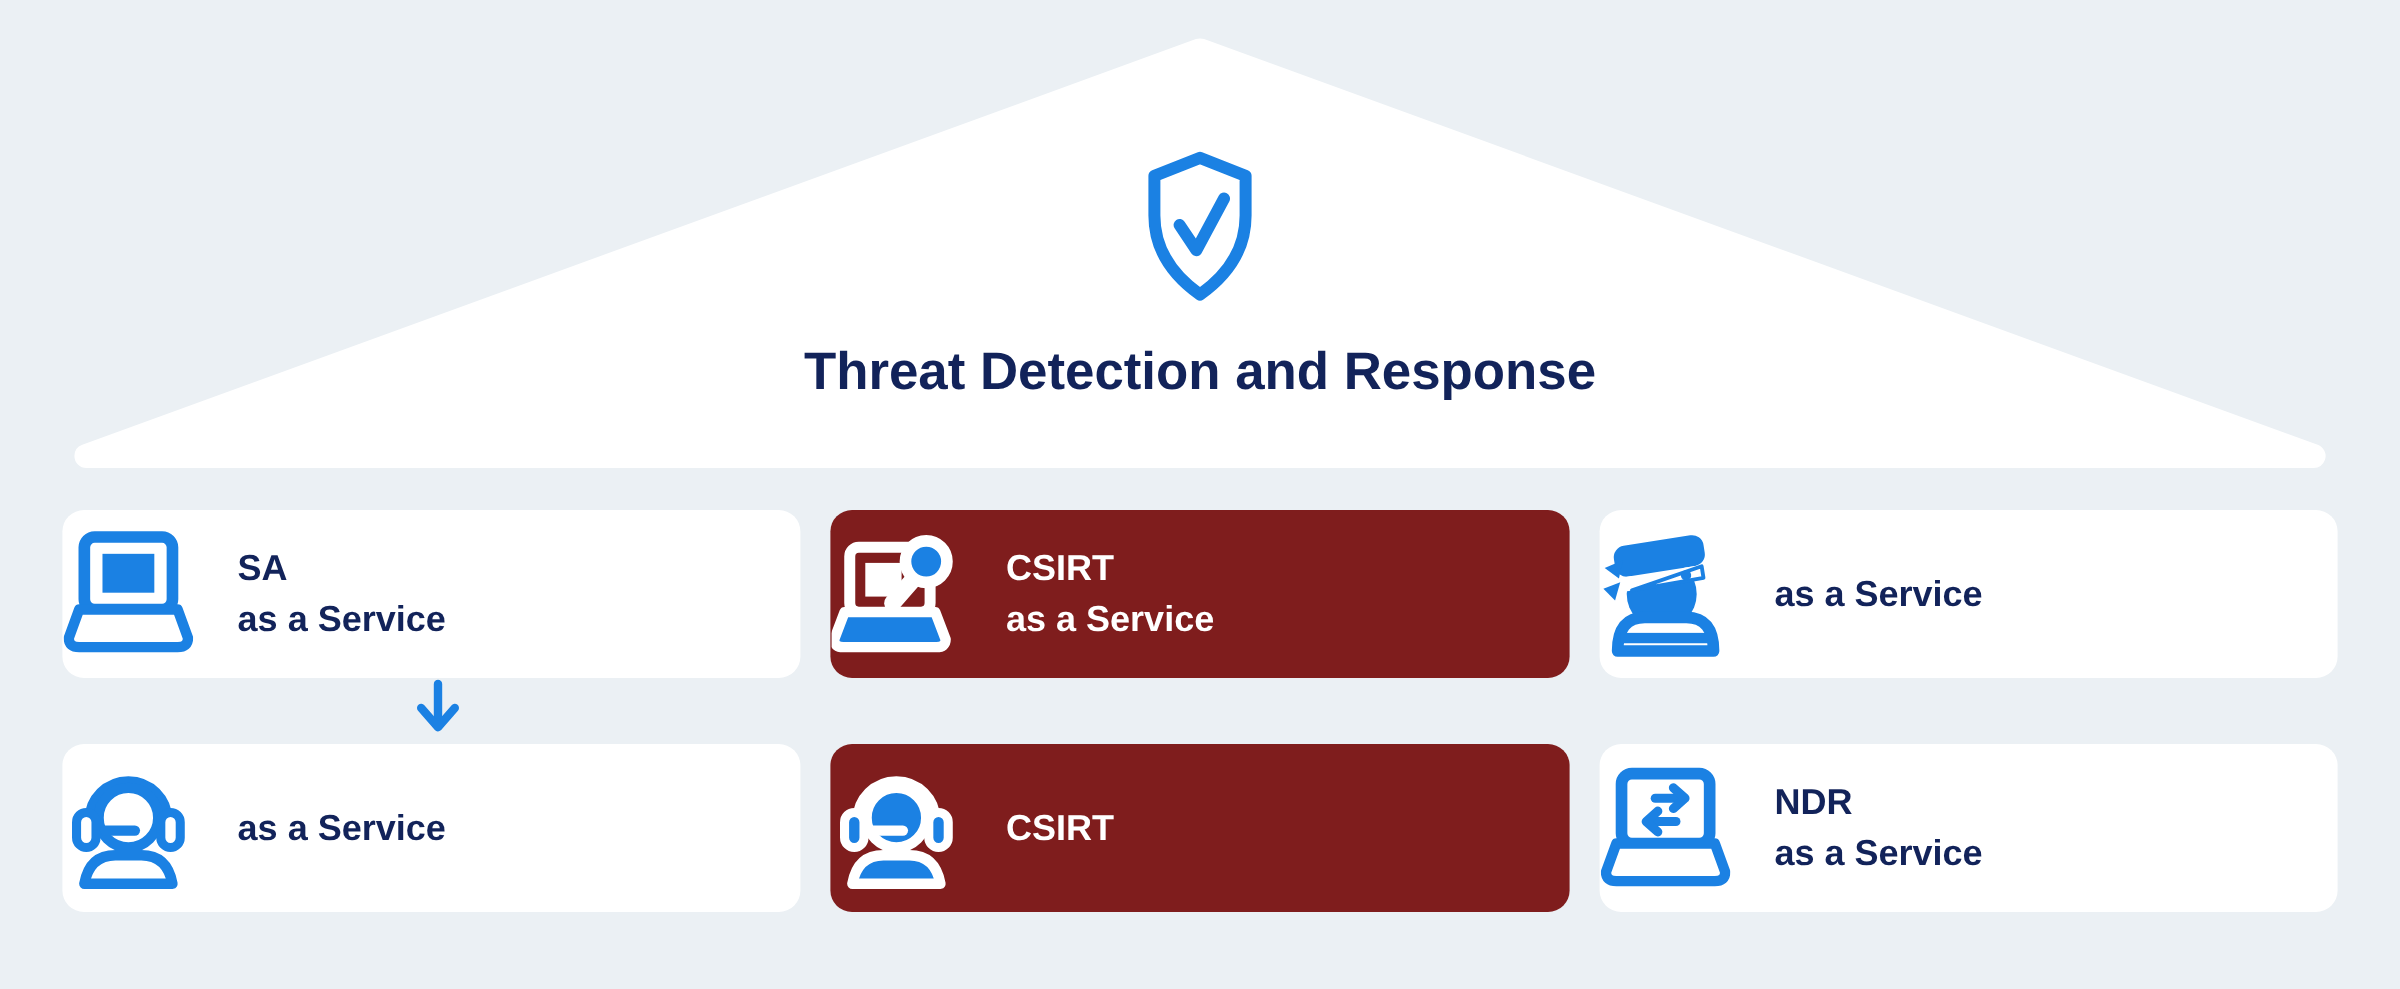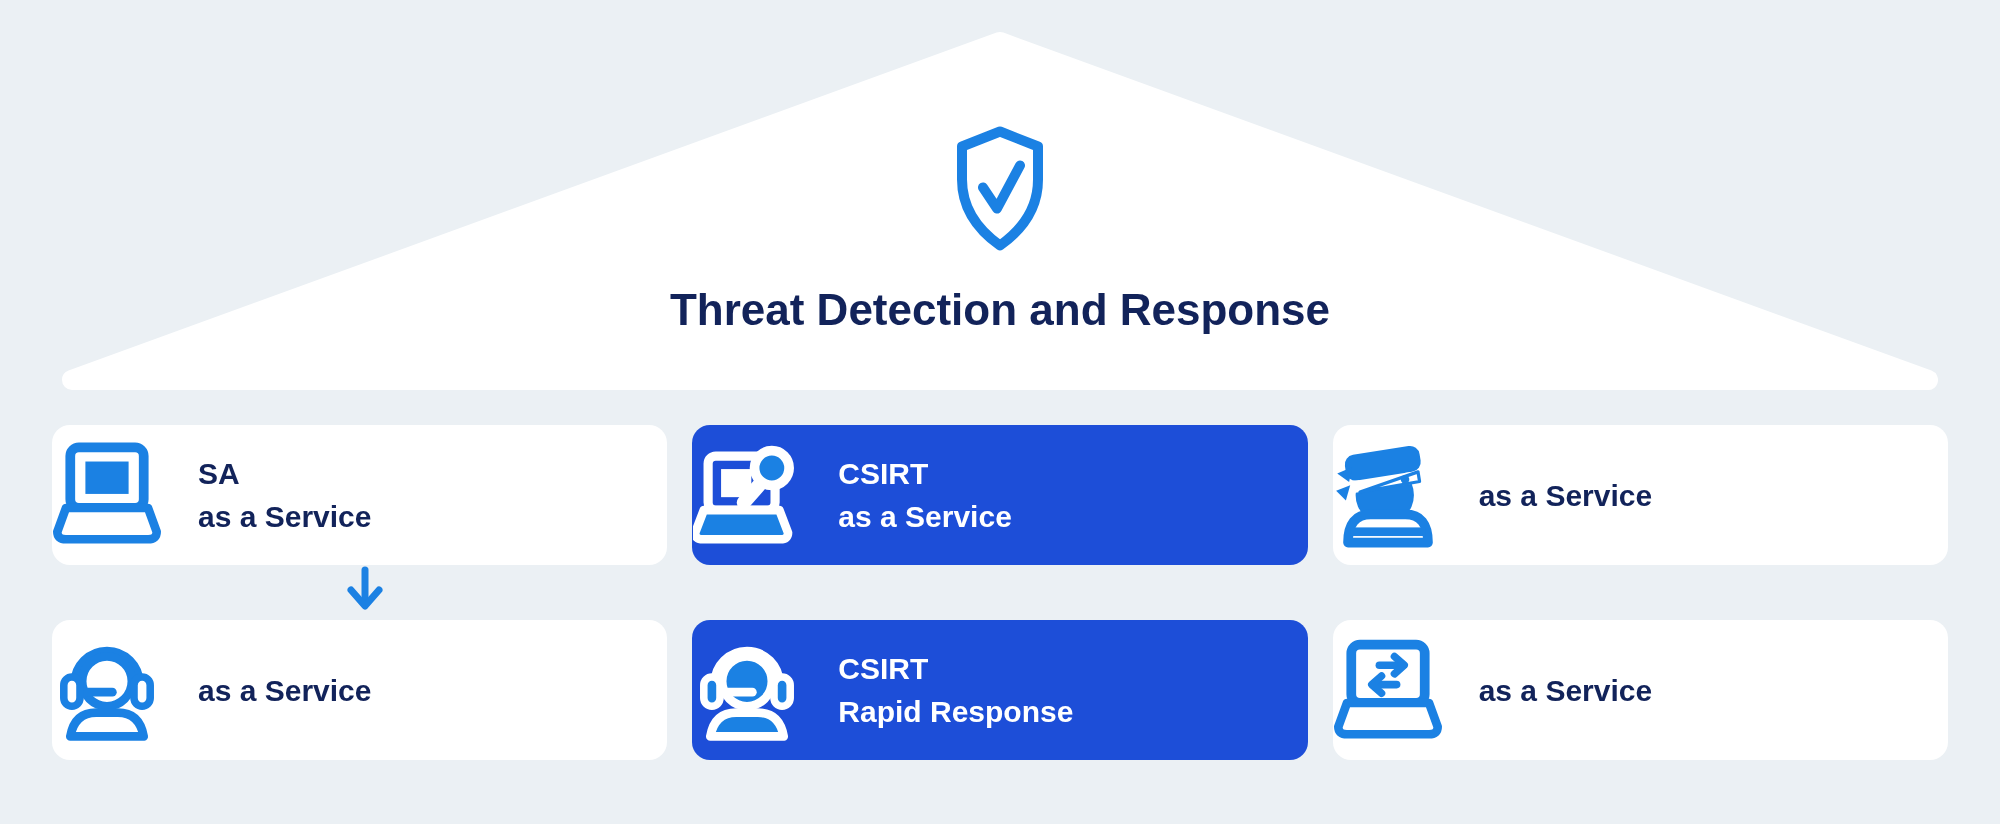--- a/index.html
+++ b/index.html
@@ -28,21 +28,21 @@
   }
   .card{
     background:#ffffff;border-radius:18px;
     display:flex;align-items:center;
     box-sizing:border-box;
     color:#12235a;
     --fg:#1b81e3;   
     --hole:#ffffff; 
   }
   .card.blue{
-    background:#1d4ed8;color:#ffffff;
+    background:#7f1d1d;color:#ffffff;
     --fg:#ffffff;--hole:#1b81e3;
   }
   .icon-box{
     width:110px;height:110px;flex:0 0 auto;
     display:flex;align-items:center;justify-content:center;
     color:var(--fg);
   }
   .icon-box svg{width:108px;height:108px;display:block;}
   .card-text{margin-left:36px;font-weight:bold;font-size:30px;line-height:43px;}
 
@@ -145,34 +145,34 @@
           <path d="M20 44 A30 30 0 0 1 80 44" fill="none" stroke="currentColor" stroke-width="8"></path>
           <circle cx="50" cy="42" r="23" fill="var(--hole)" stroke="currentColor" stroke-width="8"></circle>
           <rect x="10" y="38" width="15" height="27" rx="7.5" fill="var(--hole)" stroke="currentColor" stroke-width="7"></rect>
           <rect x="75" y="38" width="15" height="27" rx="7.5" fill="var(--hole)" stroke="currentColor" stroke-width="7"></rect>
           <path d="M32 52 H55" stroke="currentColor" stroke-width="8" stroke-linecap="round"></path>
           <path d="M16 93 Q20 71 40 71 H60 Q80 71 84 93 Z" fill="var(--hole)" stroke="currentColor" stroke-width="8" stroke-linejoin="round"></path>
         </svg>
       </span>
       <div class="card-text">
         <div>CSIRT</div>
-        <div>Rapid Response</div>
       </div>
     </div>
 
     <div class="card">
       <span class="icon-box">
         <svg viewBox="0 0 100 100">
           <rect x="16" y="8" width="68" height="54" rx="8" fill="var(--hole)" stroke="currentColor" stroke-width="9"></rect>
           <path d="M42 27 H62" stroke="currentColor" stroke-width="7" stroke-linecap="round"></path>
           <path d="M56 19 L65 27 L56 35" fill="none" stroke="currentColor" stroke-width="7" stroke-linecap="round" stroke-linejoin="round"></path>
           <path d="M58 45 H38" stroke="currentColor" stroke-width="7" stroke-linecap="round"></path>
           <path d="M44 37 L35 45 L44 53" fill="none" stroke="currentColor" stroke-width="7" stroke-linecap="round" stroke-linejoin="round"></path>
           <path d="M12 62 H88 L96 84 Q96 91 88 91 H12 Q4 91 4 84 Z" fill="var(--hole)" stroke="currentColor" stroke-width="8" stroke-linejoin="round"></path>
         </svg>
       </span>
       <div class="card-text">
+        <div>NDR</div>
         <div>as a Service</div>
       </div>
     </div>
 
   </div>
 </div>
 
 </body></html>

